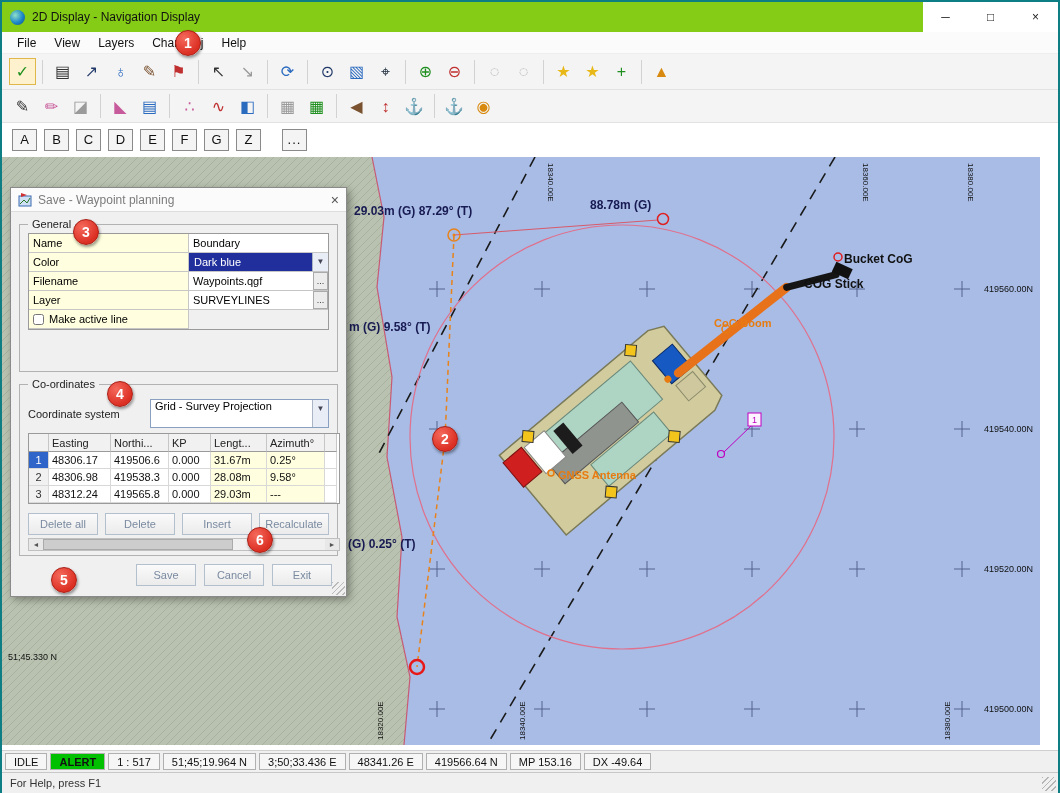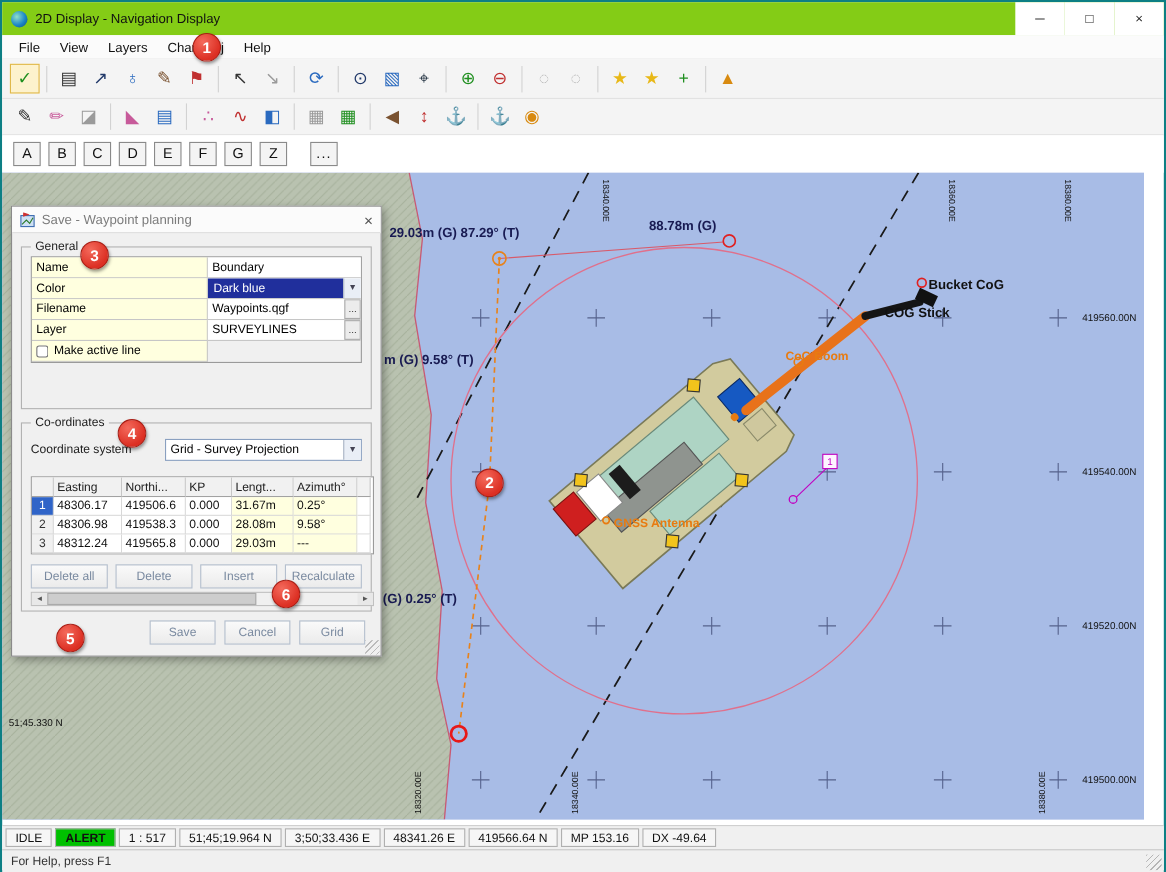--- a/index.html
+++ b/index.html
@@ -58,21 +58,21 @@
   .valc { background:#fff; border-right:none; padding:0; }
   .valc .vtxt { padding:0 4px; flex:1; }
   .swatch { flex:1; align-self:stretch; background:#202f9c; color:#fff; display:flex; align-items:center; padding:0 5px; }
   .ddbtn { width:16px; align-self:stretch; background:#e9eef6; border-left:1px solid #aab4c4; font-size:8px; color:#445; text-align:center; line-height:17px; cursor:default; }
   .browse { width:15px; align-self:stretch; background:#ececec; border:1px solid #aaa; font-size:9px; line-height:10px; color:#333; cursor:default; }
   .chkrow { background:#ffffdf; border-right:1px solid #c6c6c6; border-bottom:1px solid #c6c6c6; height:19px; display:flex; align-items:center; gap:5px; padding:0 4px; }
   .chkrow input { width:11px; height:11px; }
   .norow { border:none; background:transparent; }
   .sysrow { position:absolute; left:8px; top:14px; right:8px; display:flex; align-items:center; }
   .sysrow .slbl { width:122px; font-size:11px; color:#222; }
-  .combo { flex:1; height:20px; background:#fff; border:1px solid #8aa0c0; display:flex; align-items:center; }
+  .combo { flex:1; height:29px; background:#fff; border:1px solid #8aa0c0; display:flex; }
   .combo .ctxt { flex:1; padding:0 4px; }
   .ctable { position:absolute; left:8px; top:48px; width:312px; border:1px solid #9a9a9a; display:grid; grid-template-columns:20px 62px 58px 42px 56px 58px 12px; background:#fff; }
   .hc { height:18px; background:#f1f1f1; border-right:1px solid #c6c6c6; border-bottom:1px solid #9a9a9a; font-size:11px; color:#222; display:flex; align-items:center; padding:0 3px; overflow:hidden; }
   .dc { height:17px; border-right:1px solid #d8d8d8; border-bottom:1px solid #d8d8d8; font-size:11px; color:#111; display:flex; align-items:center; padding:0 3px; overflow:hidden; background:#fff; }
   .rownum { background:#f1f1f1; color:#333; justify-content:center; }
   .rowsel { background:#2f64c8; color:#fff; justify-content:center; }
   .ycell { background:#ffffdf; }
   .hscroll { position:absolute; left:8px; top:153px; width:312px; height:13px; background:#f0f0f0; border:1px solid #c0c0c0; display:flex; align-items:center; }
   .harrow { width:14px; height:11px; font-size:7px; color:#555; text-align:center; line-height:11px; background:#e8e8e8; cursor:default; border:none; }
   .hthumb { width:190px; height:11px; background:#cdcdcd; border:1px solid #aaa; }
@@ -365,21 +365,21 @@
         <button class="dbtn">Delete all</button>
         <button class="dbtn">Delete</button>
         <button class="dbtn">Insert</button>
         <button class="dbtn">Recalculate</button>
       </div>
     </div>
 
     <div class="footer">
       <button class="dbtn">Save</button>
       <button class="dbtn">Cancel</button>
-      <button class="dbtn">Grid</button>
+      <button class="dbtn">Exit</button>
     </div>
     <div class="grip"></div>
   </div>
 
   <div class="badge" style="left:173px; top:28px;">1</div>
   <div class="badge" style="left:430px; top:424px;">2</div>
   <div class="badge" style="left:71px;  top:217px;">3</div>
   <div class="badge" style="left:105px; top:379px;">4</div>
   <div class="badge" style="left:49px;  top:565px;">5</div>
   <div class="badge" style="left:245px; top:525px;">6</div>

